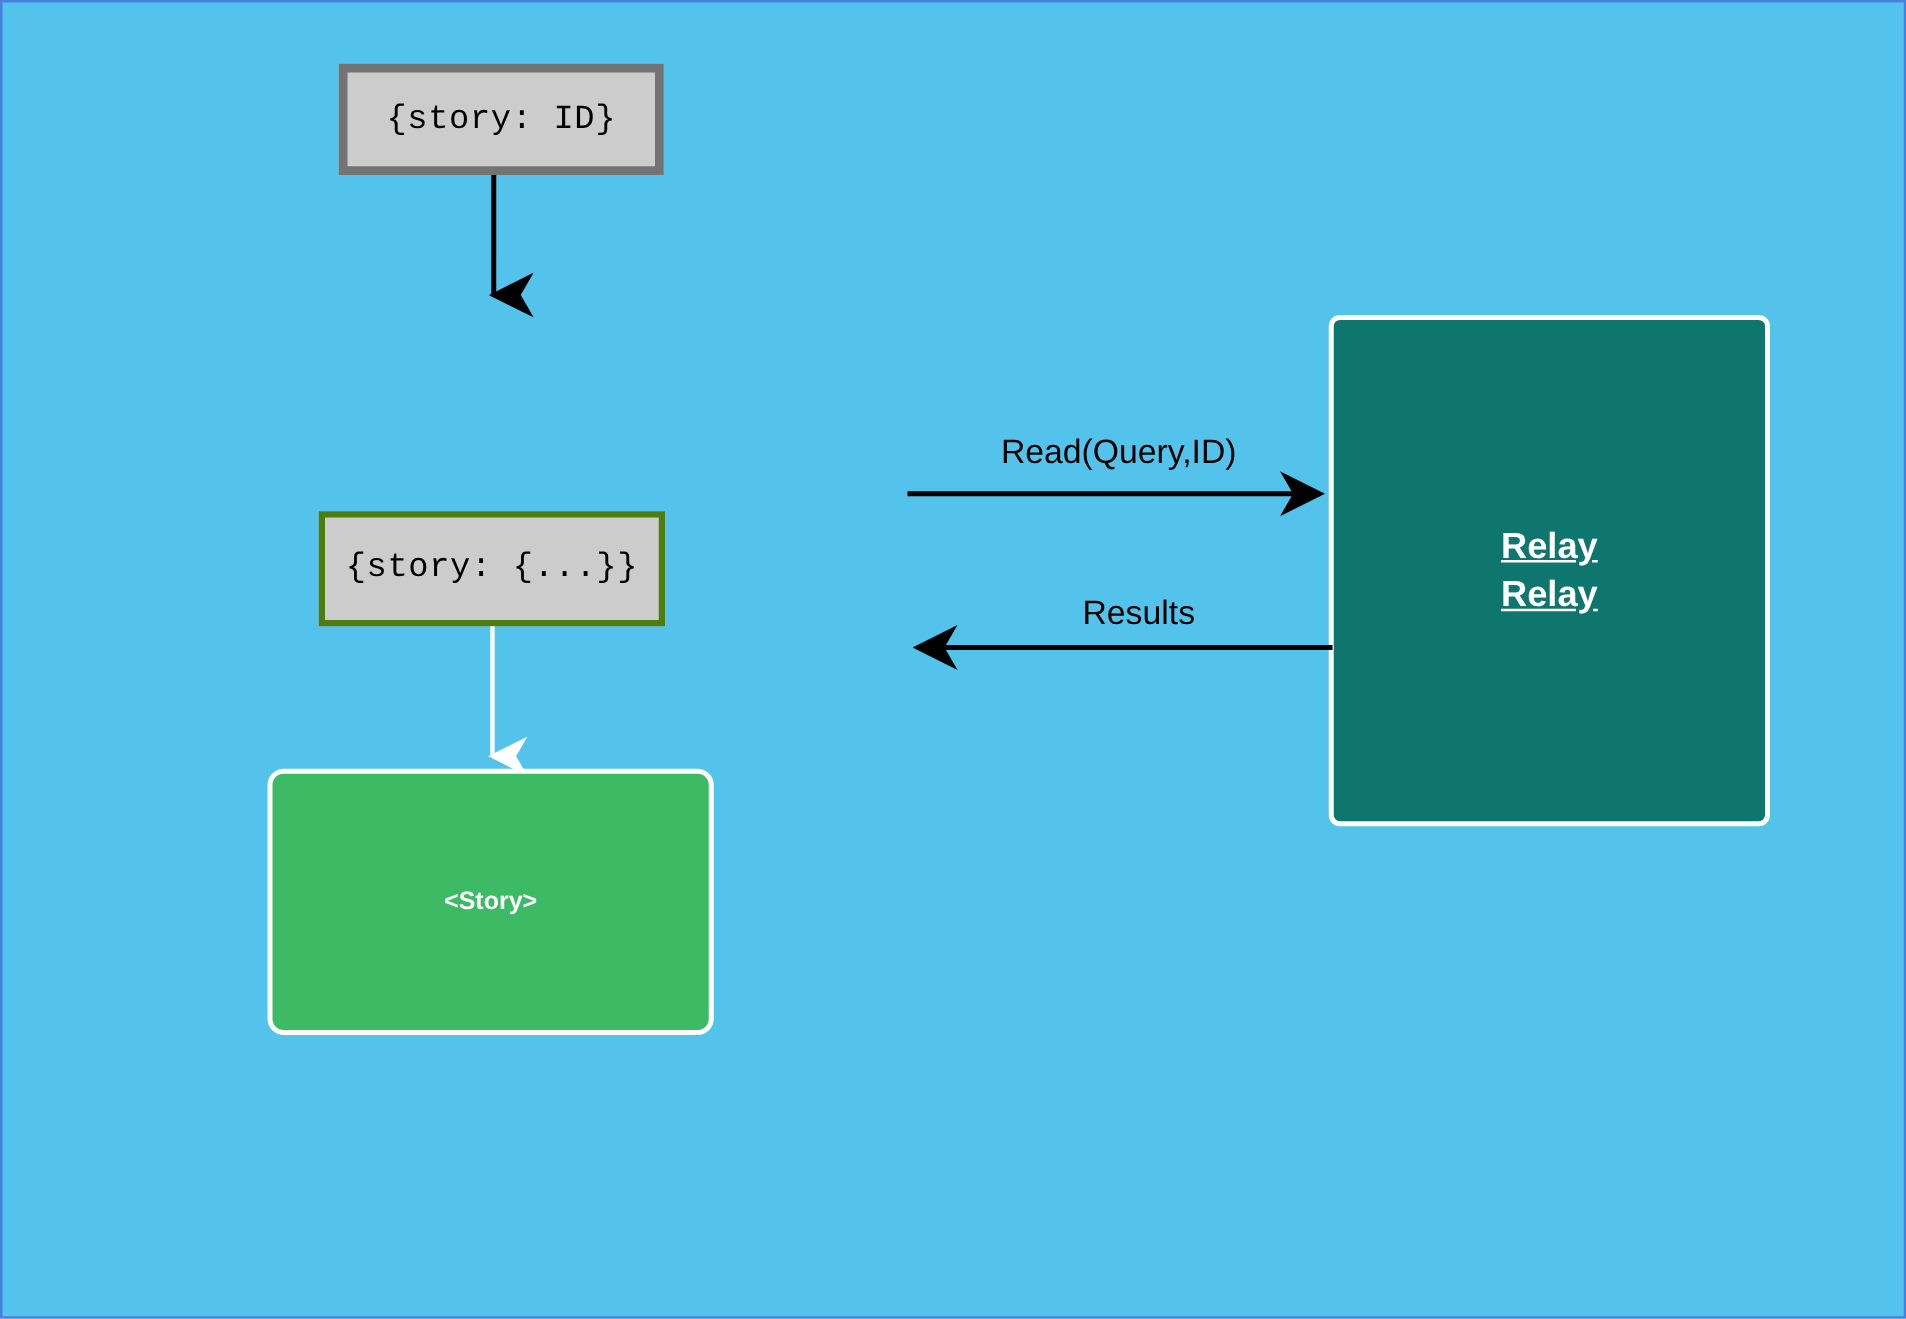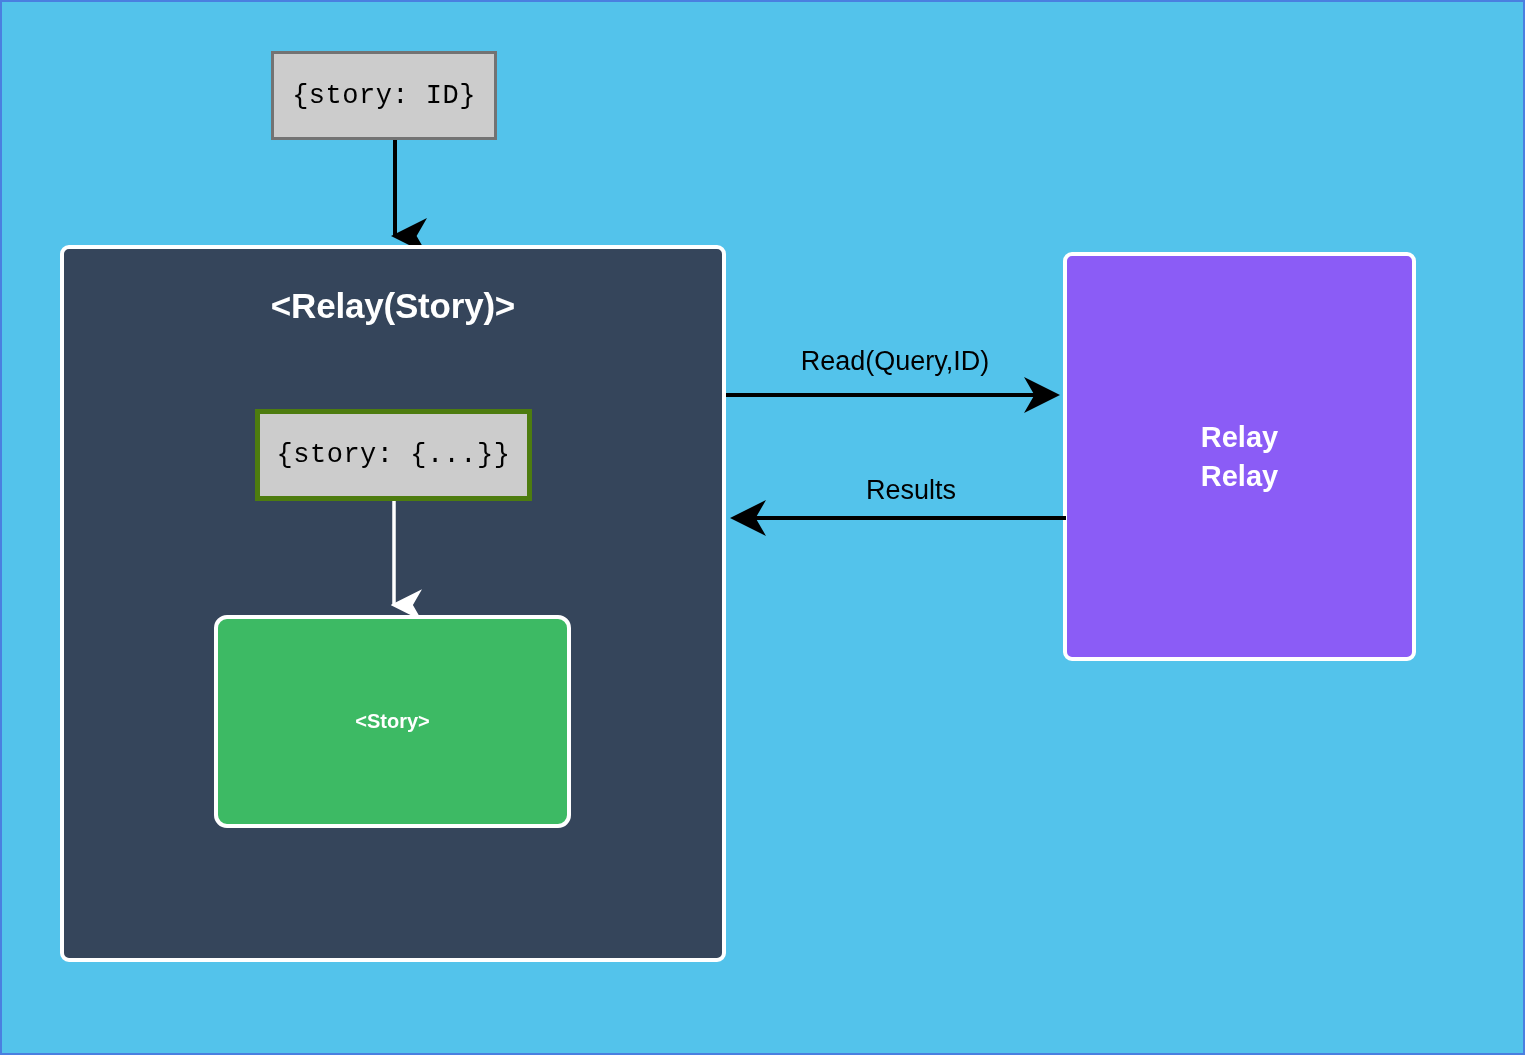--- a/index.html
+++ b/index.html
@@ -35,23 +35,23 @@
     color: #000000;
     font-family: "Liberation Mono", "DejaVu Sans Mono", monospace;
     font-size: 27px;
     letter-spacing: 0.5px;
     white-space: pre;
   }
 
   #props-input-box {
     left: 269px;
     top: 49px;
-    width: 226px;
+    width: 260px;
     height: 89px;
-    border: 3px solid #737373;
+    border: 7px solid #737373;
   }
 
   #relay-container {
     left: 58px;
     top: 243px;
     width: 666px;
     height: 717px;
     background: #35455B;
     border: 4px solid #FFFFFF;
     border-radius: 9px;
@@ -89,27 +89,28 @@
     color: #FFFFFF;
     font-size: 20px;
     font-weight: bold;
   }
 
   #relay-store-box {
     left: 1061px;
     top: 250px;
     width: 353px;
     height: 409px;
-    background: #8b5cf6;
+    background: #0f766e;
     border: 4px solid #FFFFFF;
     border-radius: 9px;
     color: #FFFFFF;
     font-size: 29px;
     font-weight: bold;
     line-height: 1.32;
+    text-decoration: underline;
   }
 
   
   .arrow-svg {
     position: absolute;
     overflow: visible;
   }
 
   .arrow-label {
     position: absolute;
@@ -129,24 +130,20 @@
 
   <svg class="arrow-svg" style="left:368px; top:138px; width:50px; height:110px;">
     <defs>
       <marker id="arrowhead-black-down" markerWidth="9" markerHeight="9" refX="4.5" refY="8" orient="auto" markerUnits="strokeWidth">
         <path d="M0,0 L4.5,9 L9,0 L4.5,2.6 Z" fill="#000000"></path>
       </marker>
     </defs>
     <line x1="25" y1="0" x2="25" y2="96" stroke="#000000" stroke-width="4" marker-end="url(#arrowhead-black-down)"></line>
   </svg>
 
-  <div class="node" id="relay-container">
-
-    <div id="relay-container-title">&lt;Relay(Story)&gt;</div>
-  </div>
 
   <div class="node code-box" id="props-resolved-box">
     <span>{story: {...}}</span>
   </div>
 
   <svg class="arrow-svg" style="left:370px; top:499px; width:50px; height:118px;">
     <defs>
       <marker id="arrowhead-white-down" markerWidth="9" markerHeight="9" refX="4.5" refY="8" orient="auto" markerUnits="strokeWidth">
         <path d="M0,0 L4.5,9 L9,0 L4.5,2.6 Z" fill="#FFFFFF"></path>
       </marker>

